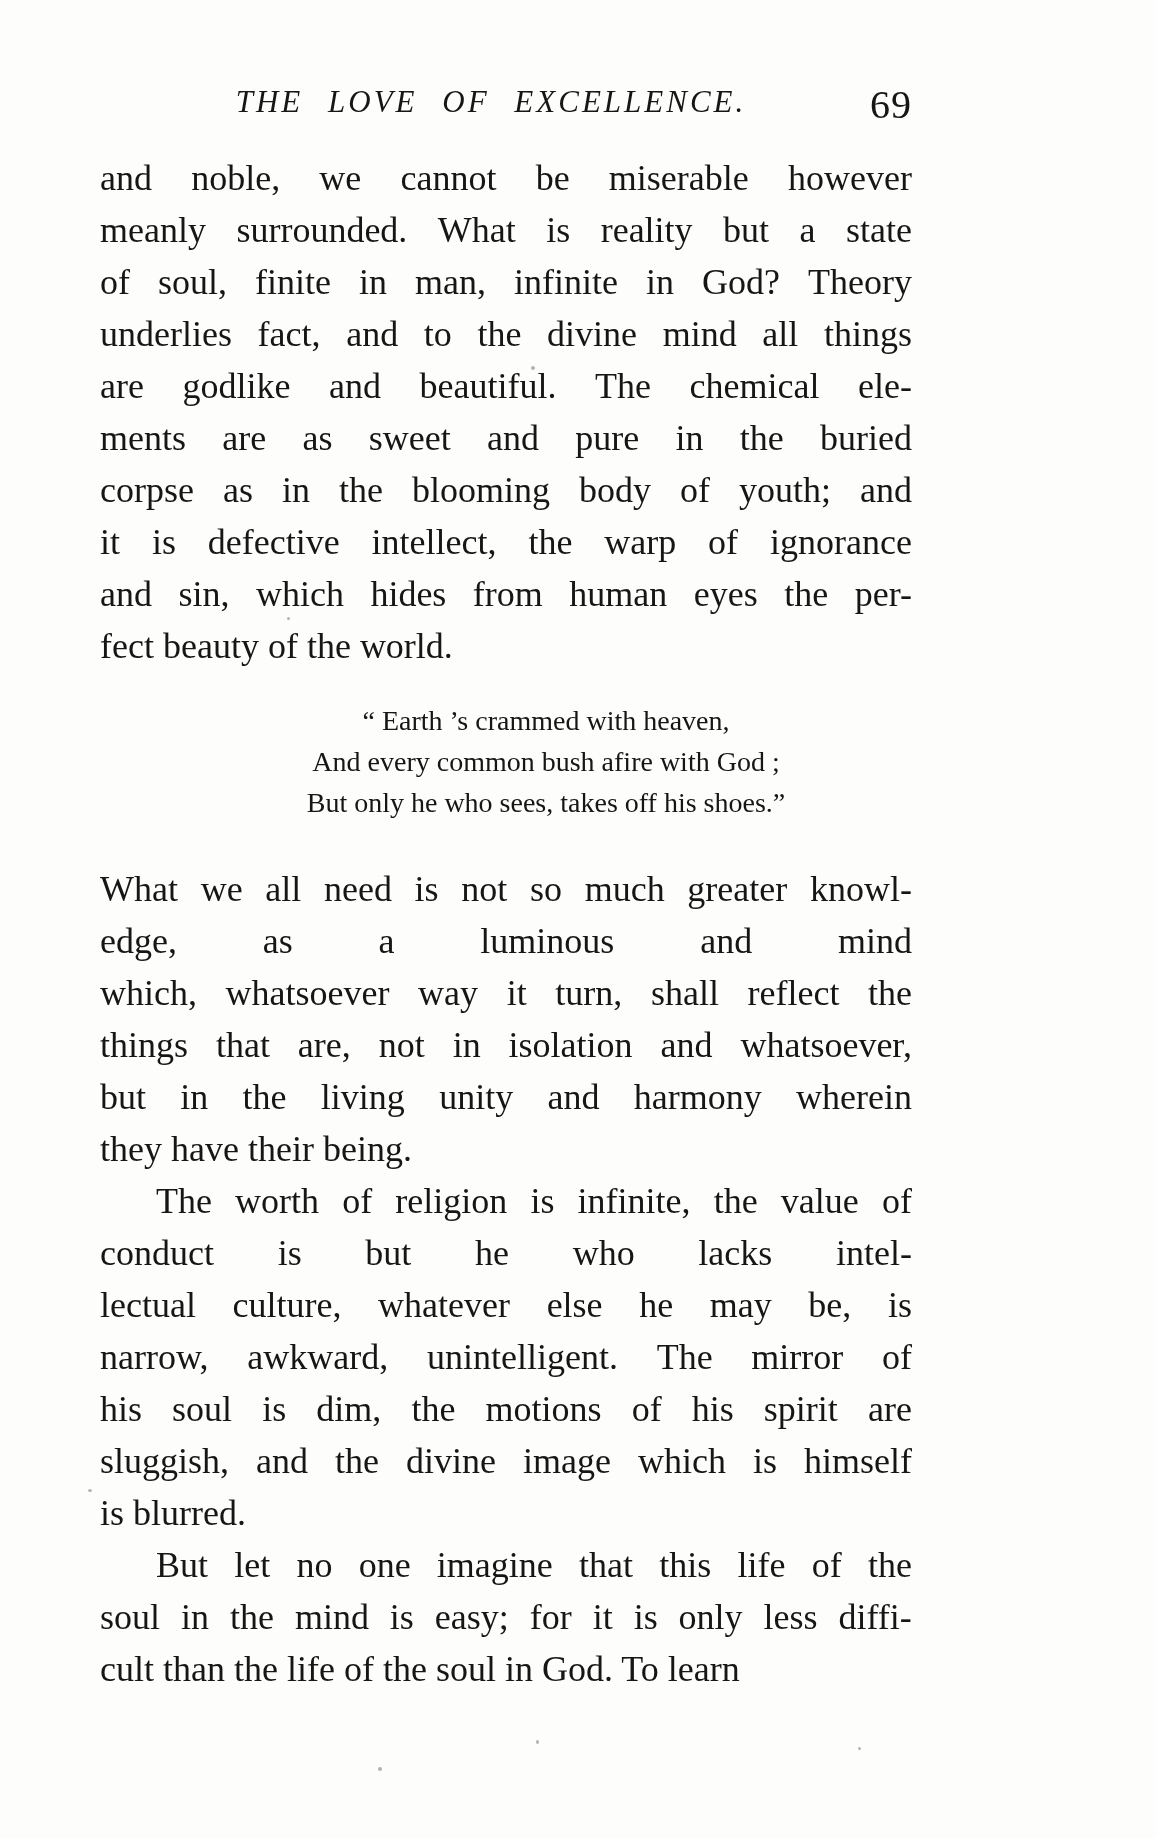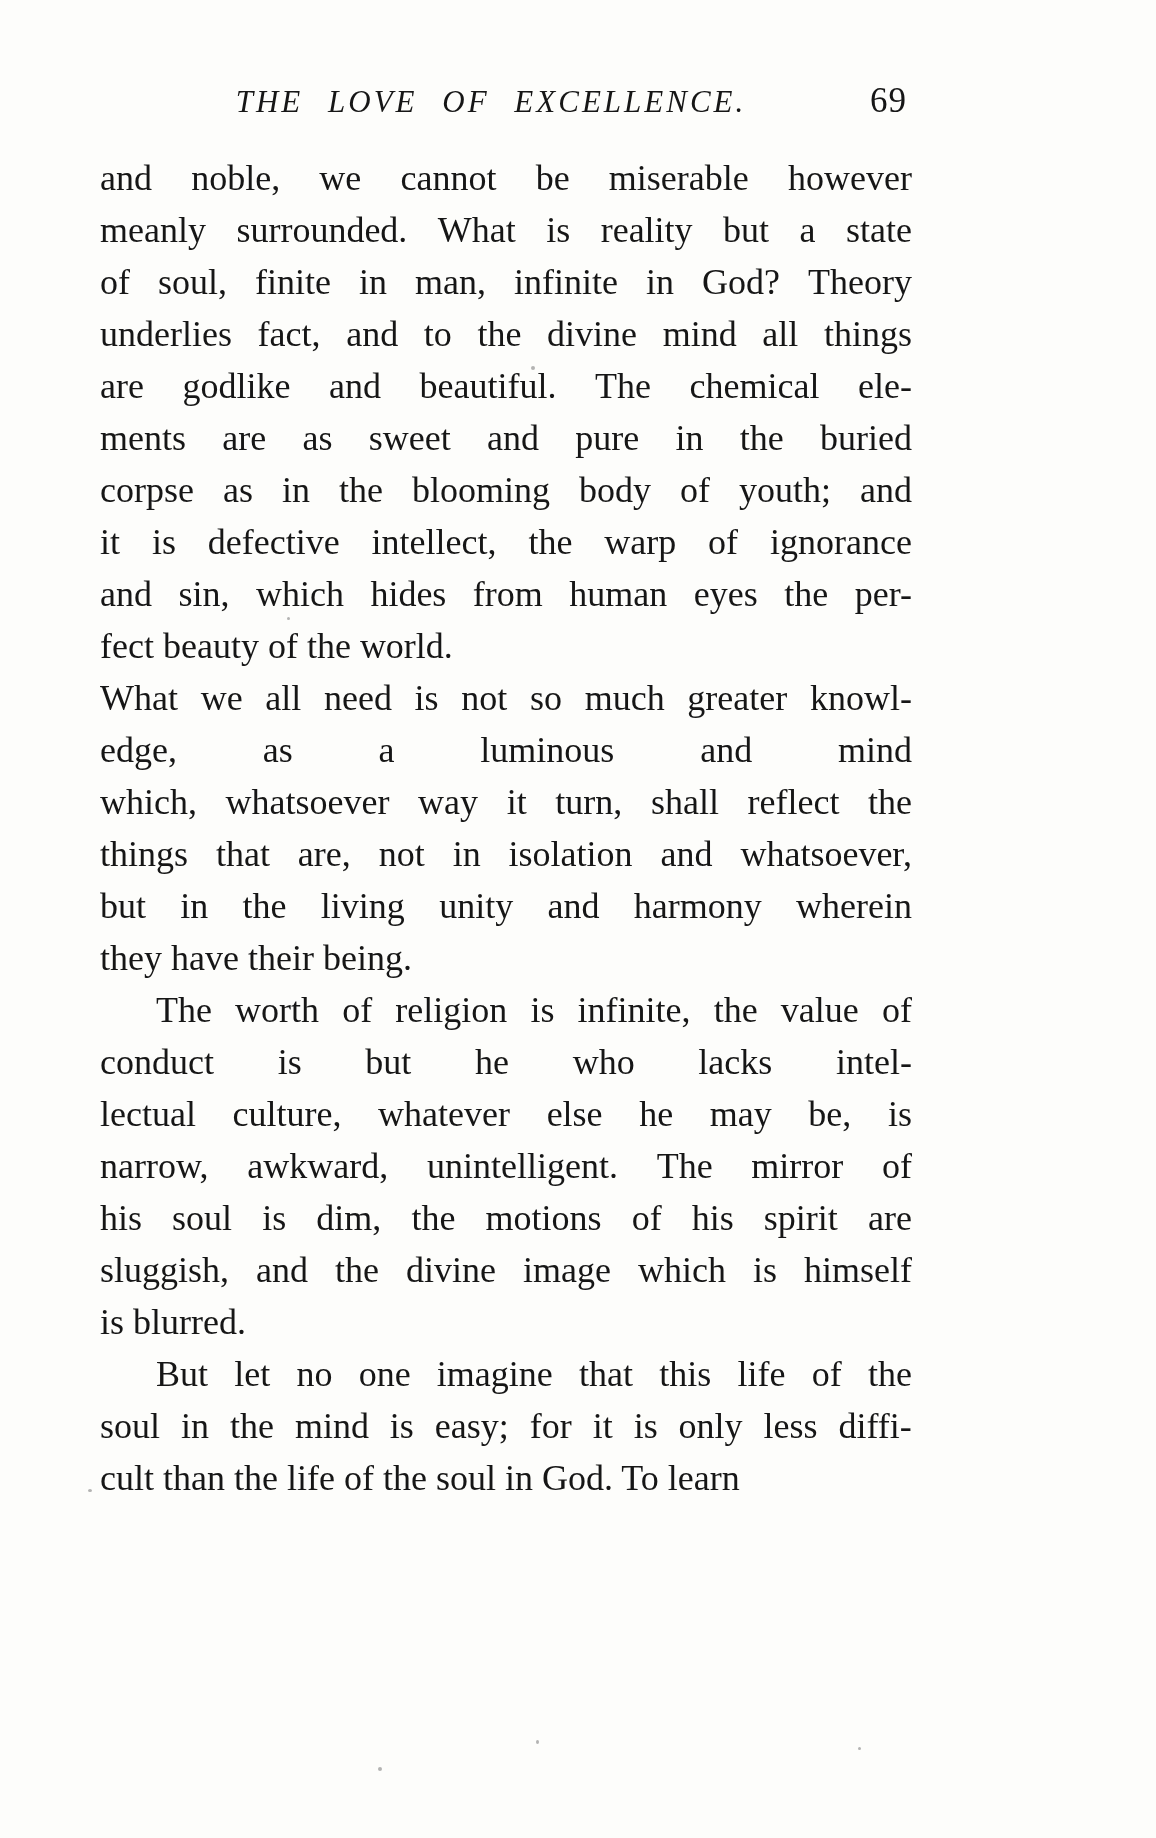--- a/index.html
+++ b/index.html
@@ -31,21 +31,21 @@
     font-style: italic;
     font-size: 31px;
     letter-spacing: 3px;
     word-spacing: 14px;
     white-space: nowrap;
   }
   .page-number {
     position: absolute;
     left: 870px;
     top: -3px;
-    font-size: 35px;
+    font-size: 40px;
     letter-spacing: 1px;
     text-align: center;
   }
   .text-block {
     position: absolute;
     top: 152px;
     left: 100px;
     width: 812px;
     font-size: 36px;
   }
@@ -184,20 +184,25 @@
           <span>which</span>
           <span>hides</span>
           <span>from</span>
           <span>human</span>
           <span>eyes</span>
           <span>the</span>
           <span>per-</span>
         </div>
         <div class="line">fect beauty of the world.</div>
       </div>
+      <div class="verse">
+        <div class="line">“ Earth ’s crammed with heaven,</div>
+        <div class="line">And every common bush afire with God ;</div>
+        <div class="line">But only he who sees, takes off his shoes.”</div>
+      </div>
       <div class="paragraph">
         <div class="line j">
           <span>What</span>
           <span>we</span>
           <span>all</span>
           <span>need</span>
           <span>is</span>
           <span>not</span>
           <span>so</span>
           <span>much</span>

